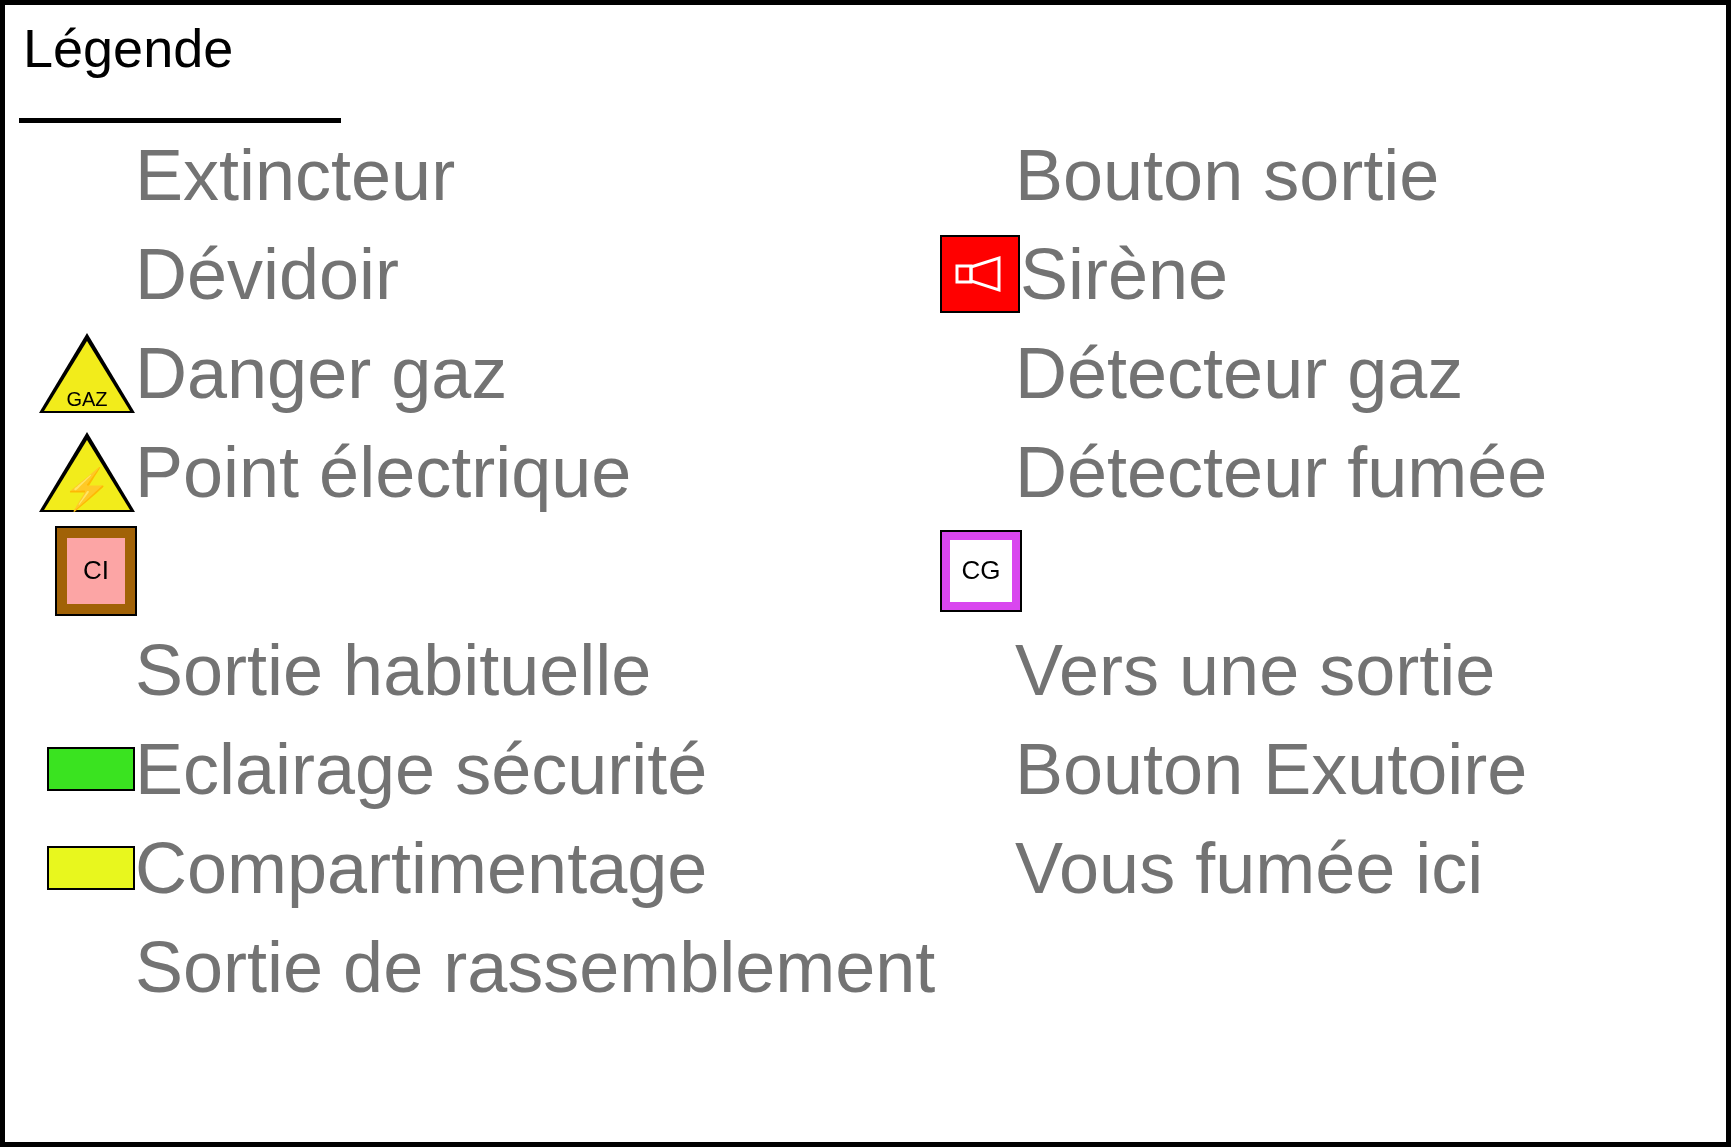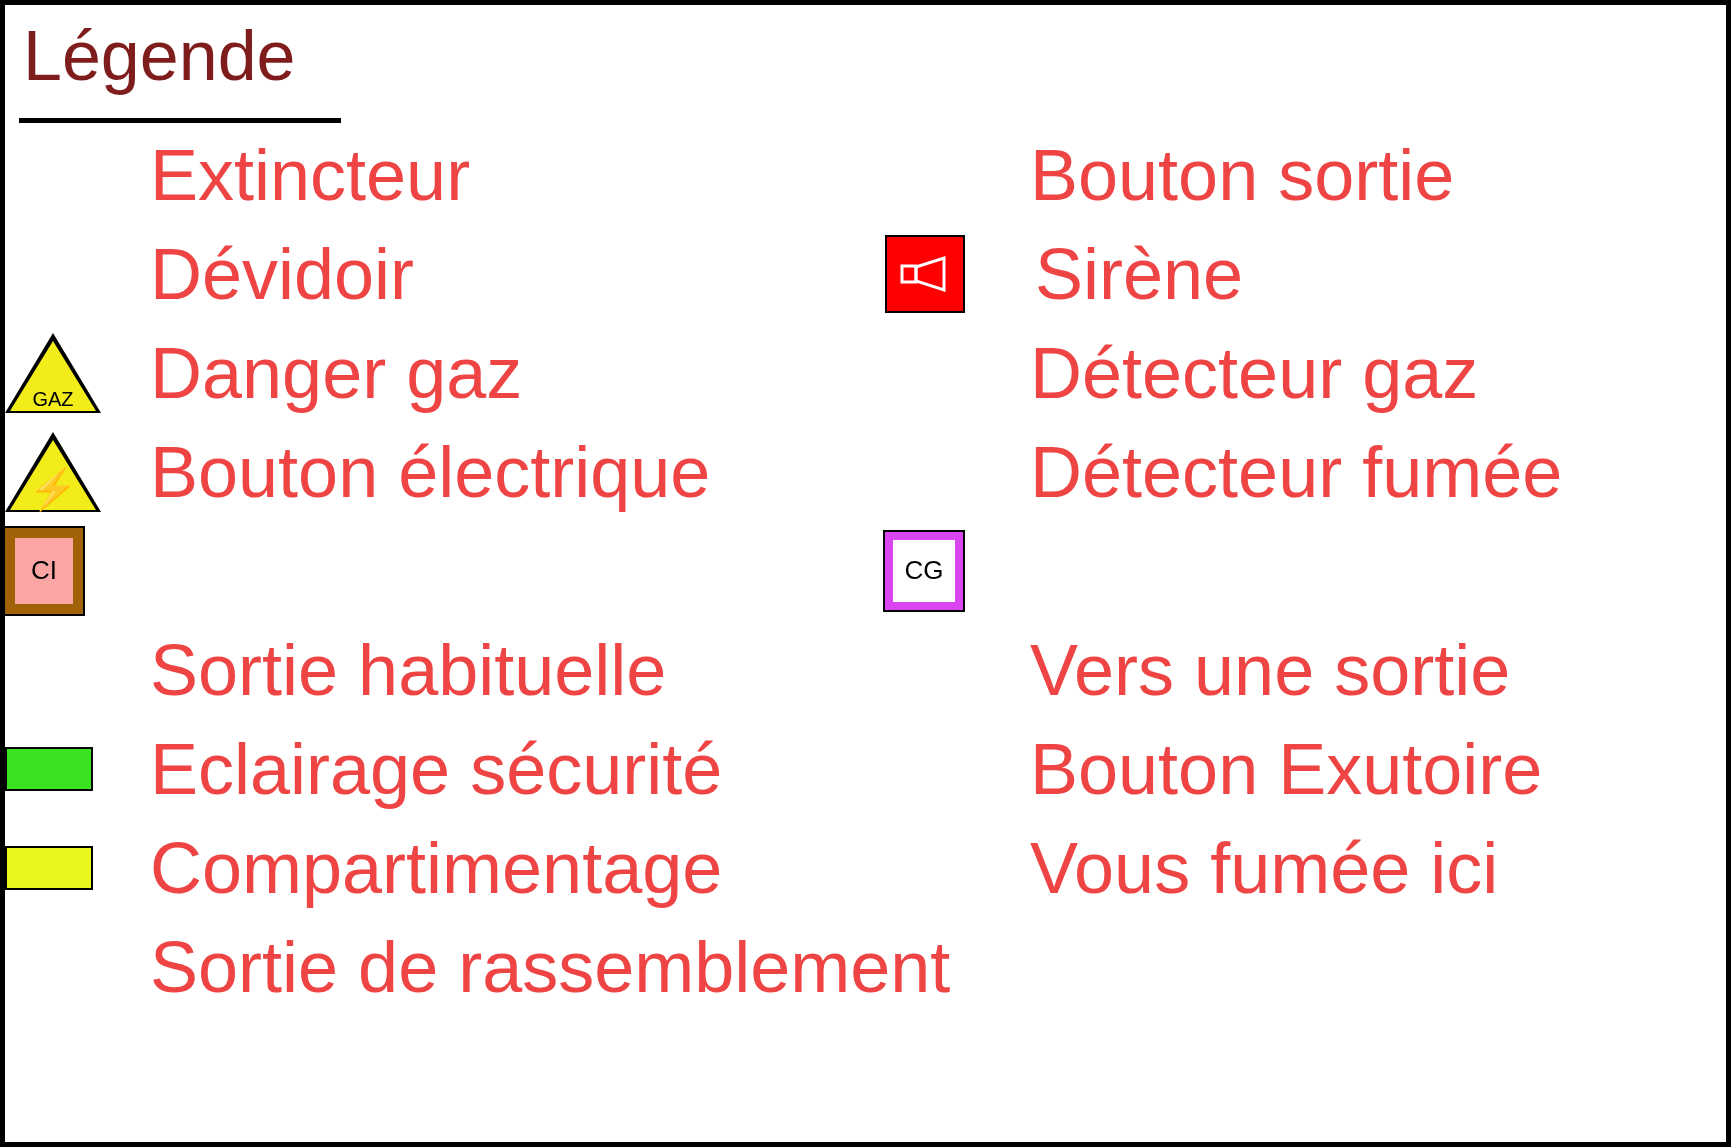--- a/index.html
+++ b/index.html
@@ -16,23 +16,23 @@
     height: 1147px;
     background: #ffffff;
     box-sizing: border-box;
     border: 5px solid #000000;
     overflow: hidden;
   }
   .legend-title {
     position: absolute;
     left: 18px;
     top: 16px;
-    font-size: 70px;
+    font-size: 54px;
     line-height: 1;
-    color: #7f1d1d;
+    color: #000000;
     white-space: nowrap;
     text-align: center;
   }
   .legend-title-underline {
     position: absolute;
     left: 14px;
     top: 113px;
     width: 322px;
     height: 5px;
     background: #000000;
@@ -58,31 +58,30 @@
   }
   .cell.left  { left: 0px;   width: 880px; }
   .cell.right { left: 880px; width: 840px; }
 
   .icon-box {
     width: 130px;
     min-width: 130px;
     height: 99px;
     display: flex;
     align-items: center;
-    justify-content: flex-start;
+    justify-content: flex-end;
     position: relative;
   }
   .icon-box.narrow { width: 135px; min-width: 135px; }
 
   .label {
     font-size: 72px;
     line-height: 1;
-    color: #ef4444;
+    color: #737373;
     white-space: nowrap;
-    margin-left: 15px;
   }
 
   
   .tri-warn {
     position: relative;
     width: 96px;
     height: 80px;
   }
   .tri-warn .tri-outer {
     position: absolute;
@@ -224,21 +223,21 @@
 
     <div class="row">
       <div class="cell left">
         <div class="icon-box">
           <div class="tri-warn">
             <div class="tri-outer"></div>
             <div class="tri-inner"></div>
             <div class="bolt">⚡</div>
           </div>
         </div>
-        <div class="label">Bouton électrique</div>
+        <div class="label">Point électrique</div>
       </div>
       <div class="cell right">
         <div class="icon-box"></div>
         <div class="label">Détecteur fumée</div>
       </div>
     </div>
 
     <div class="row">
       <div class="cell left">
         <div class="icon-box">

